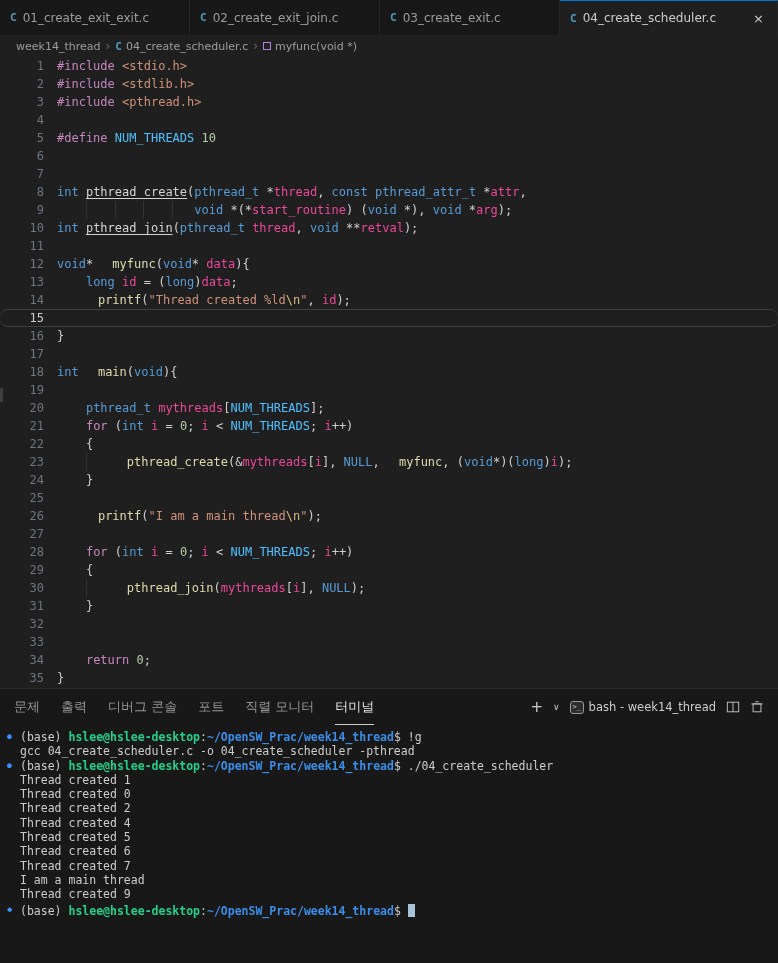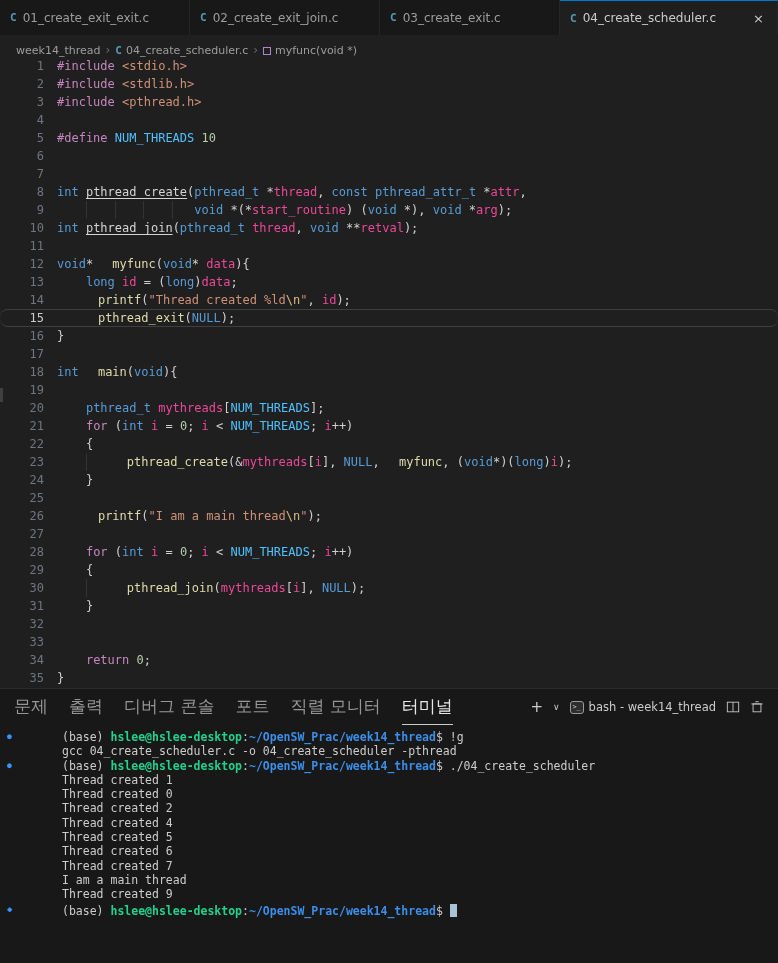--- a/index.html
+++ b/index.html
@@ -13,21 +13,21 @@
          border-right:1px solid #252526; font-size:12px; color:#9d9d9d; background:#181818;
          white-space:nowrap; overflow:hidden; position:relative; }
   .tab:nth-child(3){ width:180px; }
   .tab:nth-child(4){ flex:1; width:auto; }
   .tab.active { background:#1f1f1f; color:#cccccc; border-top:1px solid #0078d4; }
   .c-icon { color:#519aba; font-weight:bold; font-size:11px; font-family:"DejaVu Sans Mono",monospace; flex:none; }
   .tab-label { overflow:hidden; text-overflow:ellipsis; }
   .tab-close { margin-left:auto; color:#cccccc; font-size:13px; line-height:13px; padding:1px 3px; border-radius:3px; }
 
   
-  .breadcrumb { height:22px; flex:none; display:flex; align-items:flex-end; gap:5px;
+  .breadcrumb { height:22px; flex:none; display:flex; align-items:center; gap:5px;
                 padding:0 16px; font-size:11px; color:#9d9d9d; background:#1f1f1f; }
   .crumb-sep { color:#6a6a6a; font-size:12px; }
   .crumb-item { display:flex; align-items:center; gap:4px; }
   .sym-icon { width:8px; height:8px; border:1px solid #b180d7; display:inline-block; flex:none; }
 
   
   .editor { flex:none; height:631px; background:#1f1f1f; overflow:hidden;
             font-family:"DejaVu Sans Mono",monospace; font-size:12px; position:relative; }
   .code-line { display:flex; height:18px; line-height:16px; align-items:center;
                border-top:1px solid transparent; border-bottom:1px solid transparent; }
@@ -46,39 +46,39 @@
   .tk-esc { color:#D7BA7D; }
   .tk-num { color:#B5CEA8; }
   .tk-mac { color:#4FC1FF; }
   .tk-pl  { color:#d0d0d0; }
 
   .left-edge-mark { position:absolute; left:0; top:388px; width:3px; height:14px; background:#3f3f3f; }
 
   
   .panel { flex:1; background:#181818; border-top:1px solid #2b2b2b; display:flex; flex-direction:column; overflow:hidden; }
   .panel-header { height:36px; flex:none; display:flex; align-items:stretch; padding:0 14px; overflow:hidden; }
-  .panel-tab { display:flex; align-items:center; margin-right:21px; font-size:17px; color:#969696;
+  .panel-tab { display:flex; align-items:center; margin-right:21px; font-size:13px; color:#969696;
                border-bottom:1px solid transparent; white-space:nowrap; }
   .panel-tab.active { color:#e7e7e7; border-bottom-color:#cccccc; }
   .panel-actions { margin-left:auto; display:flex; align-items:center; gap:10px; color:#cccccc; overflow:hidden; flex:none; }
   .action-plus { font-size:15px; line-height:15px; }
   .action-chevron { font-size:9px; color:#cccccc; }
   .bash-item { display:flex; align-items:center; gap:5px; font-size:11.5px; color:#cccccc; white-space:nowrap; }
   .bash-icon { width:14px; height:13px; border:1px solid #9a9a9a; border-radius:3px; background:#2d2d2d;
                display:flex; align-items:center; justify-content:center; font-size:7px; color:#cccccc;
                font-family:"DejaVu Sans Mono",monospace; }
   .svg-icon { display:block; }
 
   
   .terminal { flex:1; padding:5px 0 0 7px; font-family:"DejaVu Sans Mono",monospace;
               font-size:11.5px; line-height:14.3px; color:#cccccc; overflow:hidden; }
   .term-line { display:flex; height:14.3px; white-space:pre; }
   .term-gutter { width:13px; flex:none; color:#3794ff; font-size:8px; line-height:14.3px; }
   .term-gutter.prompt-mark { font-size:9px; }
-  .term-text { white-space:pre;margin-left:42px; }
+  .term-text { white-space:pre; }
   .t-pl   { color:#cccccc; }
   .t-user { color:#23d18b; font-weight:bold; }
   .t-path { color:#3b8eea; font-weight:bold; }
   .term-cursor { display:inline-block; width:7px; height:13px; background:#a9c3d6; transform:translateY(2px); }
 </style>
 </head>
 <body>
 
 <div class="app">
 
@@ -170,21 +170,20 @@
       <div class="code-line">
         <span class="line-num">13</span>
         <span class="line-content"><span class="tk-pl">    </span><span class="tk-ty">long</span><span class="tk-pl"> </span><span class="tk-var">id</span><span class="tk-pl"> = (</span><span class="tk-ty">long</span><span class="tk-pl">)</span><span class="tk-var">data</span><span class="tk-pl">;</span></span>
       </div>
       <div class="code-line">
         <span class="line-num">14</span>
         <span class="line-content"><span class="tk-pl">    </span><span class="tk-fn">printf</span><span class="tk-pl">(</span><span class="tk-str">"Thread created %ld</span><span class="tk-esc">\n</span><span class="tk-str">"</span><span class="tk-pl">, </span><span class="tk-var">id</span><span class="tk-pl">);</span></span>
       </div>
       <div class="code-line current">
         <span class="line-num">15</span>
-        <span class="line-content"><span class="tk-pl">    </span><span class="tk-fn">pthread_exit</span><span class="tk-pl">(</span><span class="tk-ty">NULL</span><span class="tk-pl">);</span></span>
       </div>
       <div class="code-line">
         <span class="line-num">16</span>
         <span class="line-content"><span class="tk-pl">}</span></span>
       </div>
       <div class="code-line">
         <span class="line-num">17</span>
         <span class="line-content"></span>
       </div>
       <div class="code-line">

